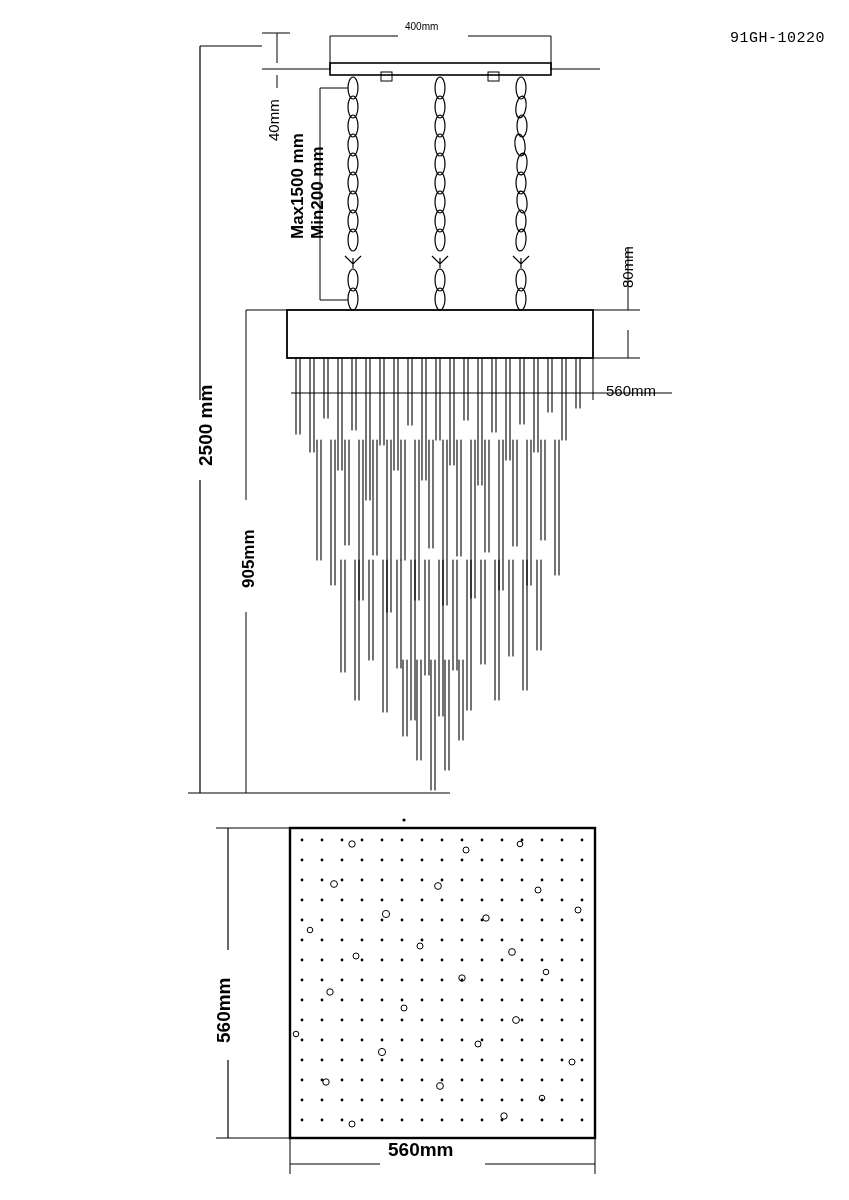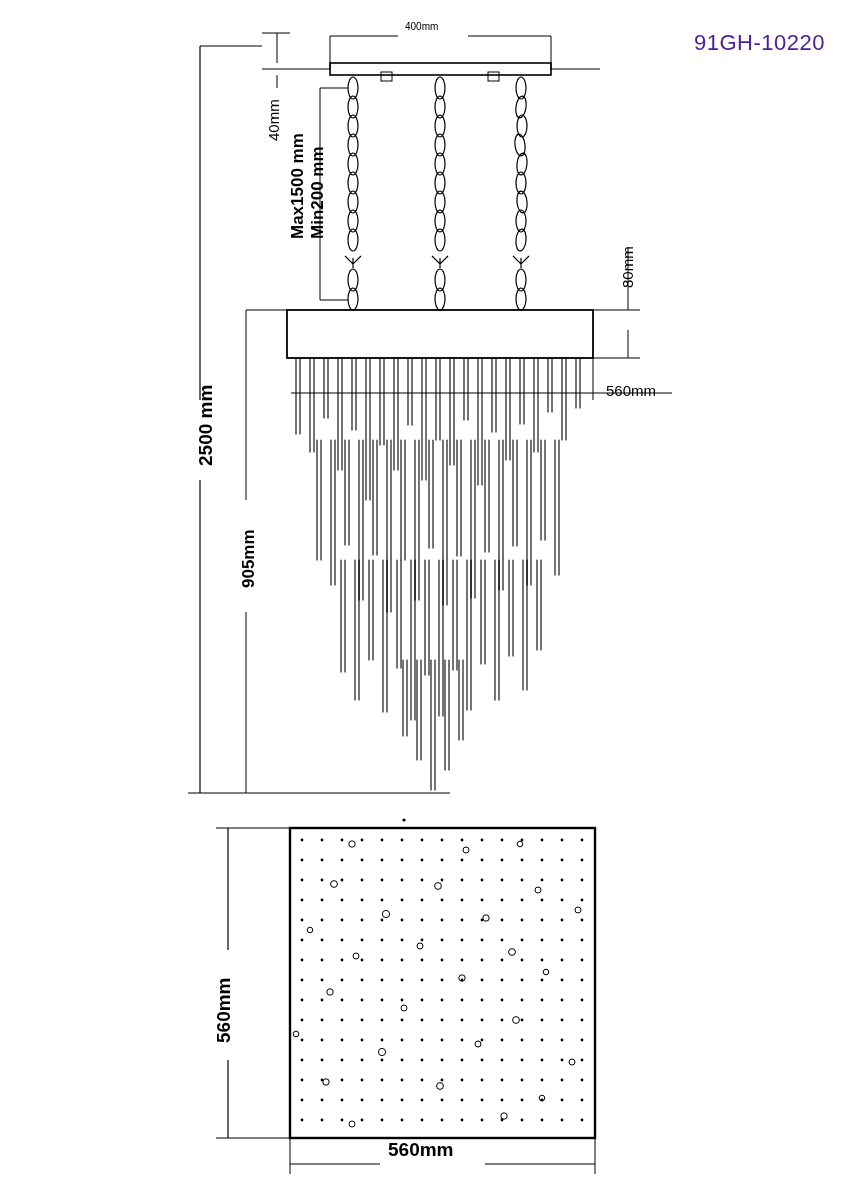--- a/index.html
+++ b/index.html
@@ -29,24 +29,24 @@
     line-height: 1;
   }
   .lbl.vert {
     transform-origin: 0 0;
     transform: rotate(-90deg);
   }
   #part-code {
     position: absolute;
     right: 24px;
     top: 30px;
-    font-family: Liberation Sans, sans-serif;
-    font-size: 22px;
+    font-family: Liberation Mono, monospace;
+    font-size: 15px;
     letter-spacing: 0.5px;
-    color: #4c1d95;
+    color: #000000;
   }
   svg { display: block; }
   .ln { stroke: #000; fill: none; }
 </style>
 </head>
 <body>
 
 <div id="part-code">91GH-10220</div>
 
 <div class="lbl" style="left:405px; top:22px; font-size:10px;">400mm</div>

